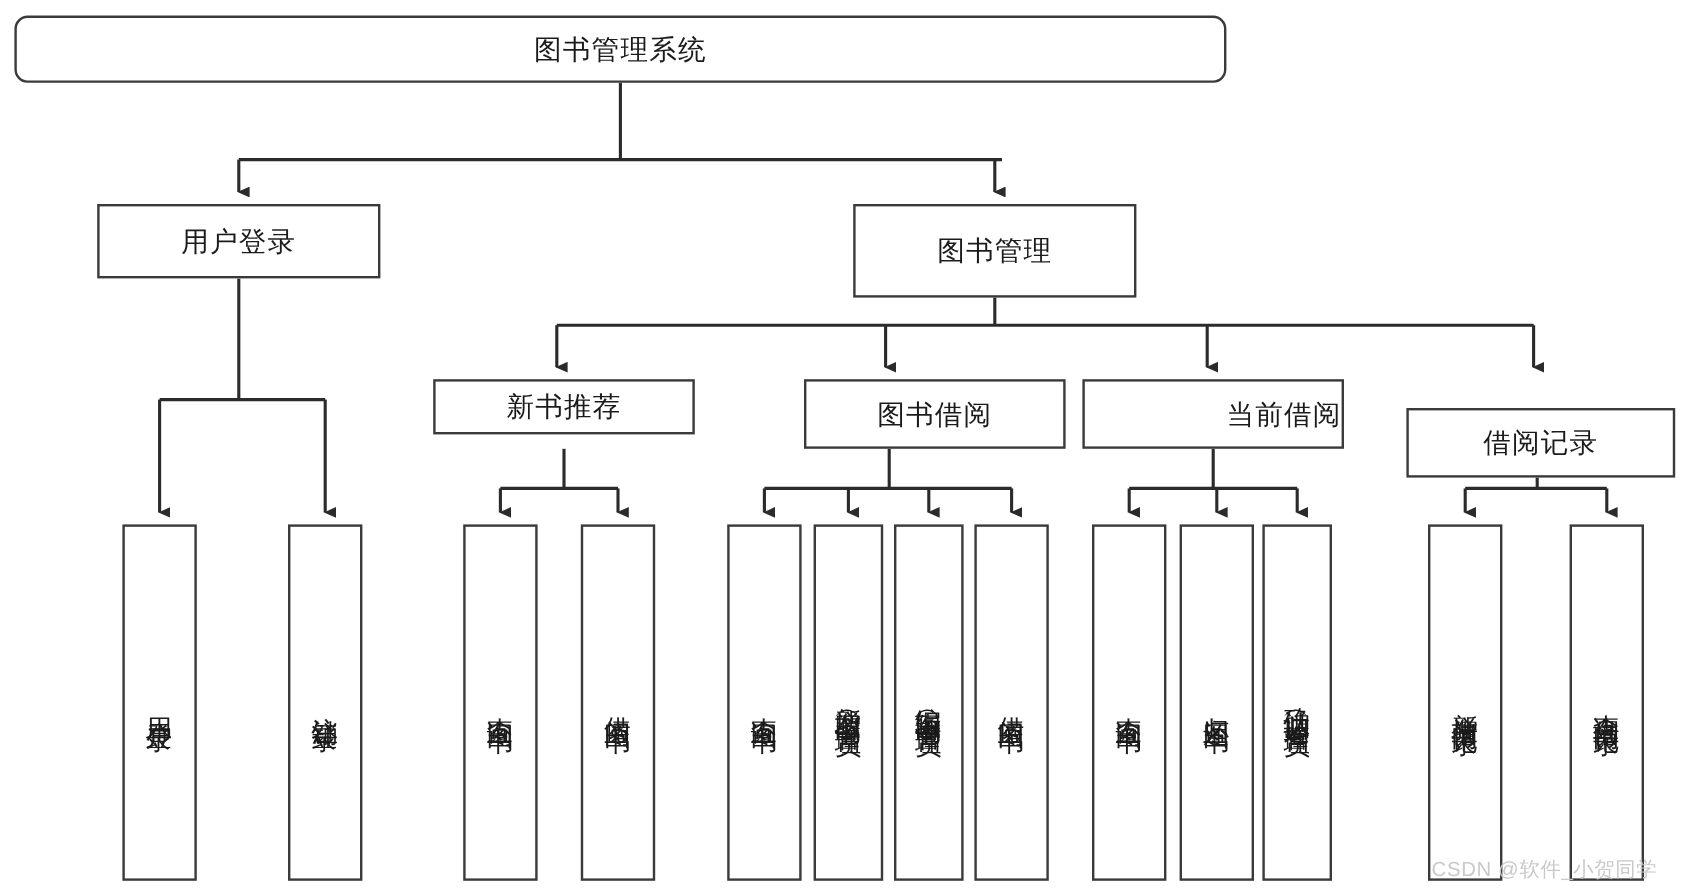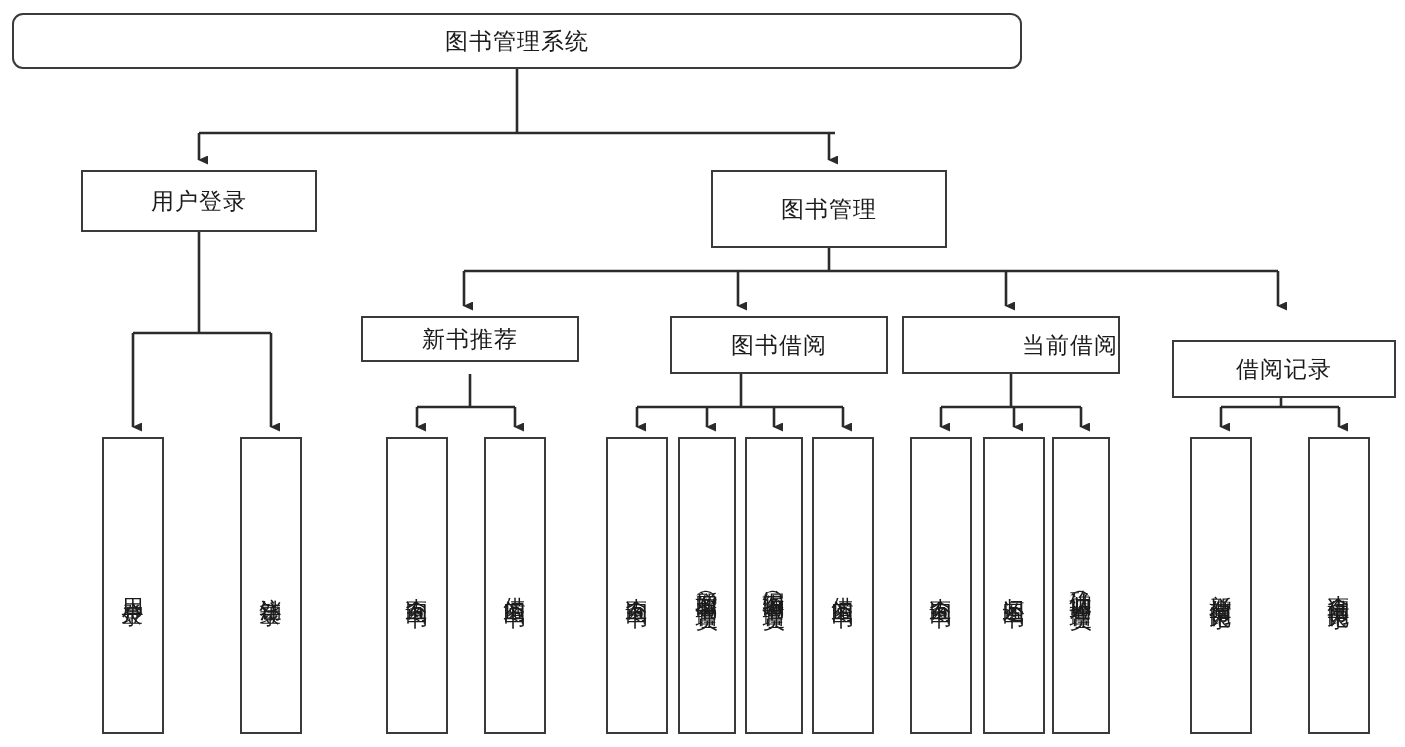--- a/index.html
+++ b/index.html
@@ -176,14 +176,15 @@
     <span class="vtext">确认归还（管理员）</span>
   </div>
 
   <div class="node vert" style="left:1190px; top:437px; width:62px; height:297px;">
     <span class="vtext">新增借阅记录</span>
   </div>
   <div class="node vert" style="left:1308px; top:437px; width:62px; height:297px;">
     <span class="vtext">查询借阅记录</span>
   </div>
 
+  <div class="watermark">CSDN @软件_小贺同学</div>
 
 </div>
 
 </body></html>

